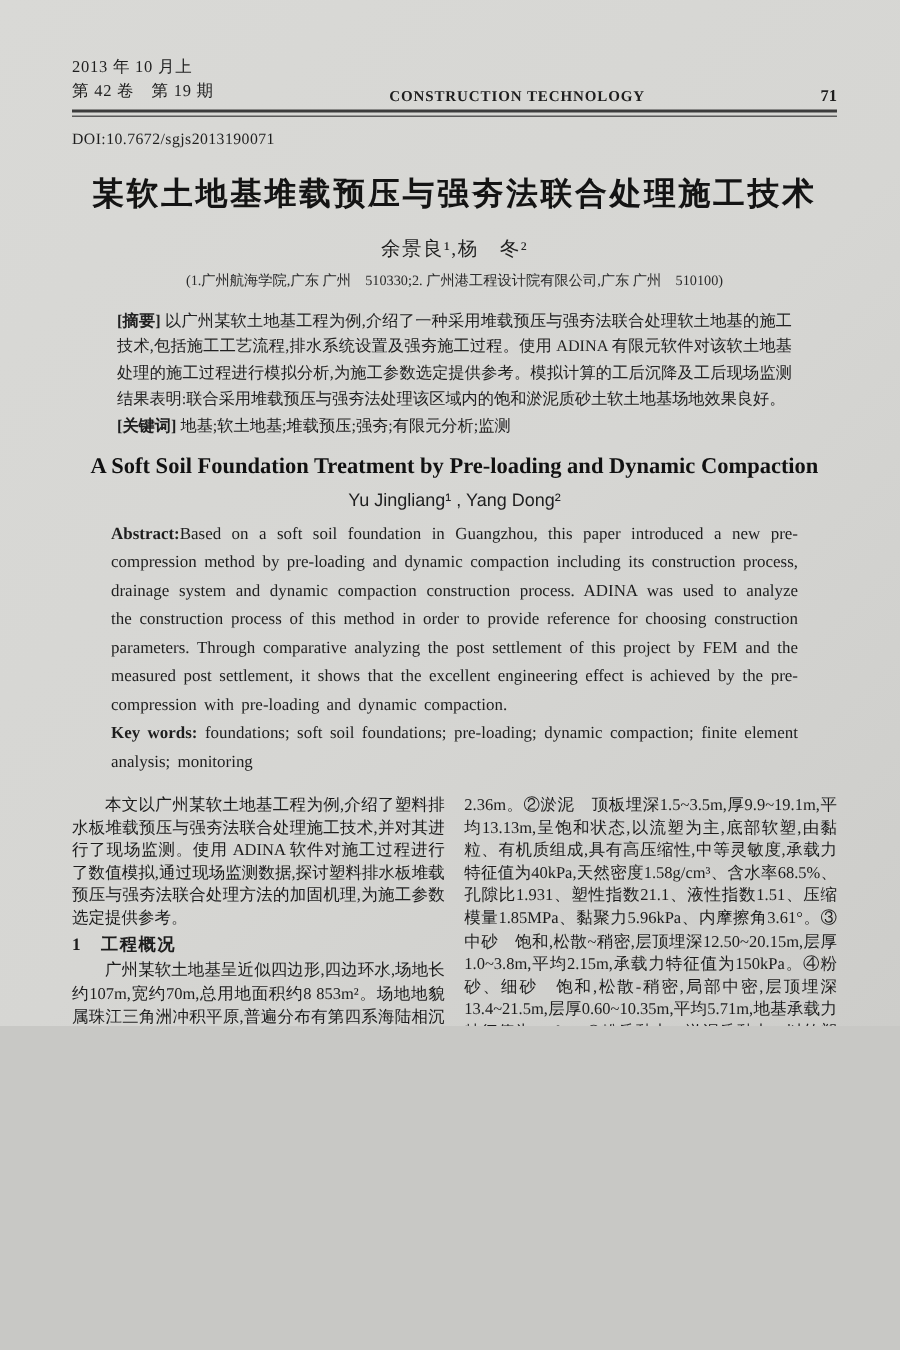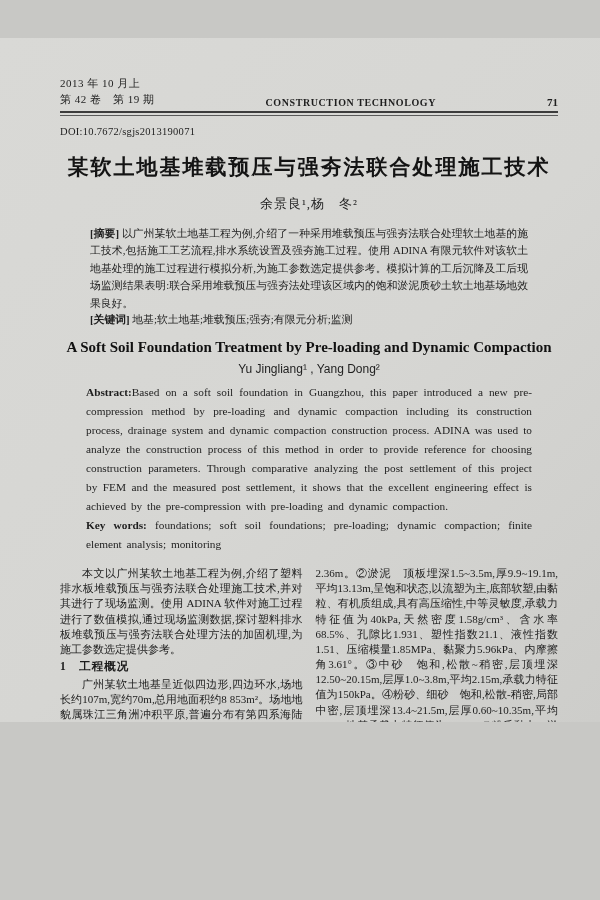--- a/index.html
+++ b/index.html
@@ -9,22 +9,21 @@
     font-family:"Liberation Serif","DejaVu Serif",serif;
     color:#1e1e1e;
     -webkit-font-smoothing:antialiased;
   }
   .page{
     position:relative;
     width:600px;height:684px;
     overflow:hidden;
     background:linear-gradient(135deg,#d9d9d6 0%,#d6d6d3 55%,#cdcdca 100%);
     box-sizing:border-box;
-    padding:38px 42px 0 60px;
-    margin-top:38px;
+    padding:38px 42px 0 48px;
   }
   
   .hdr{display:flex;align-items:flex-end;justify-content:space-between;}
   .hdr-left{font-size:11px;line-height:1.45;letter-spacing:.5px;white-space:nowrap;}
   .hdr-center{text-align:center;flex:1;}
   .hdr-cn{font-size:12.5px;font-weight:bold;letter-spacing:9px;}
   .hdr-en{font-size:10px;font-weight:bold;letter-spacing:.6px;margin-top:1px;}
   .hdr-page{font-size:11px;font-weight:bold;align-self:flex-end;}
   .hdr-rule{margin-top:3px;border-top:2px solid #3c3c3c;border-bottom:1px solid #5a5a5a;height:2px;}
   .doi{font-size:10.5px;margin-top:10px;letter-spacing:.3px;}
@@ -70,20 +69,21 @@
       <div class="hdr-en">CONSTRUCTION TECHNOLOGY</div>
     </div>
     <div class="hdr-page">71</div>
   </div>
   <div class="hdr-rule"></div>
 
   <div class="doi">DOI:10.7672/sgjs2013190071</div>
 
   <div class="title-cn">某软土地基堆载预压与强夯法联合处理施工技术</div>
   <div class="authors-cn">余景良¹,杨　冬²</div>
+  <div class="affil-cn">(1.广州航海学院,广东 广州　510330;2. 广州港工程设计院有限公司,广东 广州　510100)</div>
 
   <div class="abs-block"><span class="abs-label">[摘要]</span><span> 以广州某软土地基工程为例,介绍了一种采用堆载预压与强夯法联合处理软土地基的施工技术,包括施工工艺流程,排水系统设置及强夯施工过程。使用 ADINA 有限元软件对该软土地基处理的施工过程进行模拟分析,为施工参数选定提供参考。模拟计算的工后沉降及工后现场监测结果表明:联合采用堆载预压与强夯法处理该区域内的饱和淤泥质砂土软土地基场地效果良好。</span></div>
 
   <div class="kw-line"><span class="kw-label">[关键词]</span><span> 地基;软土地基;堆载预压;强夯;有限元分析;监测</span></div>
 
 
   <div class="title-en">A Soft Soil Foundation Treatment by Pre-loading and Dynamic Compaction</div>
   <div class="authors-en">Yu Jingliang¹ , Yang Dong²</div>
 
   <div class="abs-en"><span class="lbl">Abstract:</span><span>Based on a soft soil foundation in Guangzhou, this paper introduced a new pre-compression method by pre-loading and dynamic compaction including its construction process, drainage system and dynamic compaction construction process.  ADINA was used to analyze the construction process of this method in order to provide reference for choosing construction parameters.  Through comparative analyzing the post settlement of this project by FEM and the measured post settlement, it shows that the excellent engineering effect is achieved by the pre-compression with pre-loading and dynamic compaction.</span></div>

